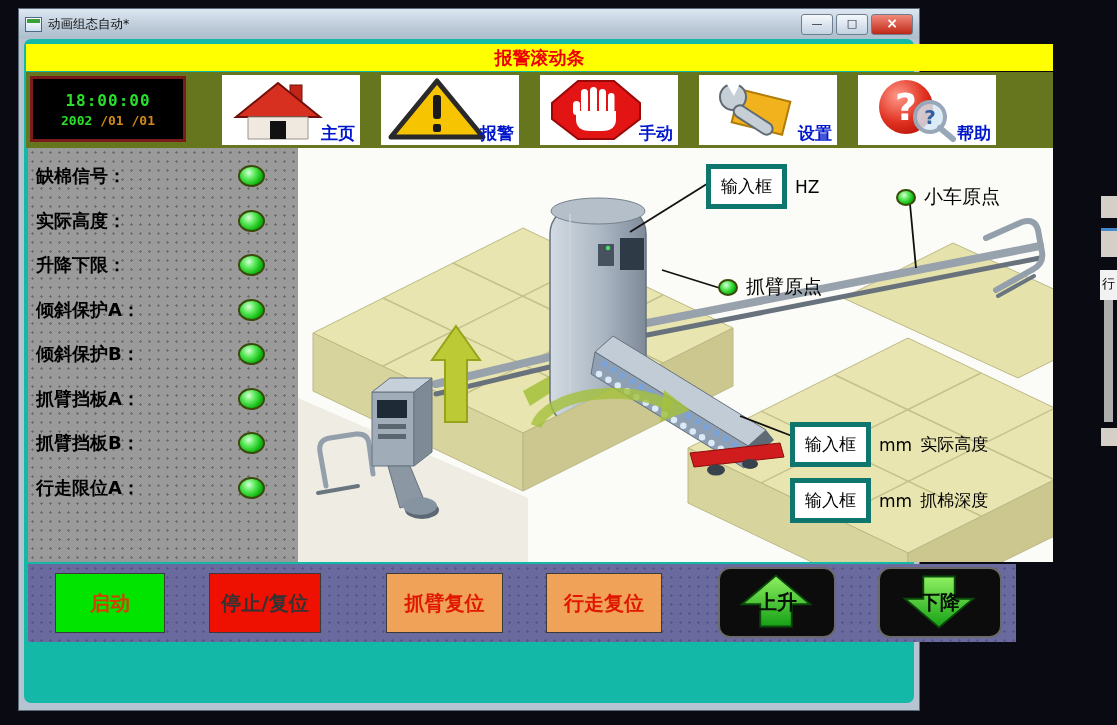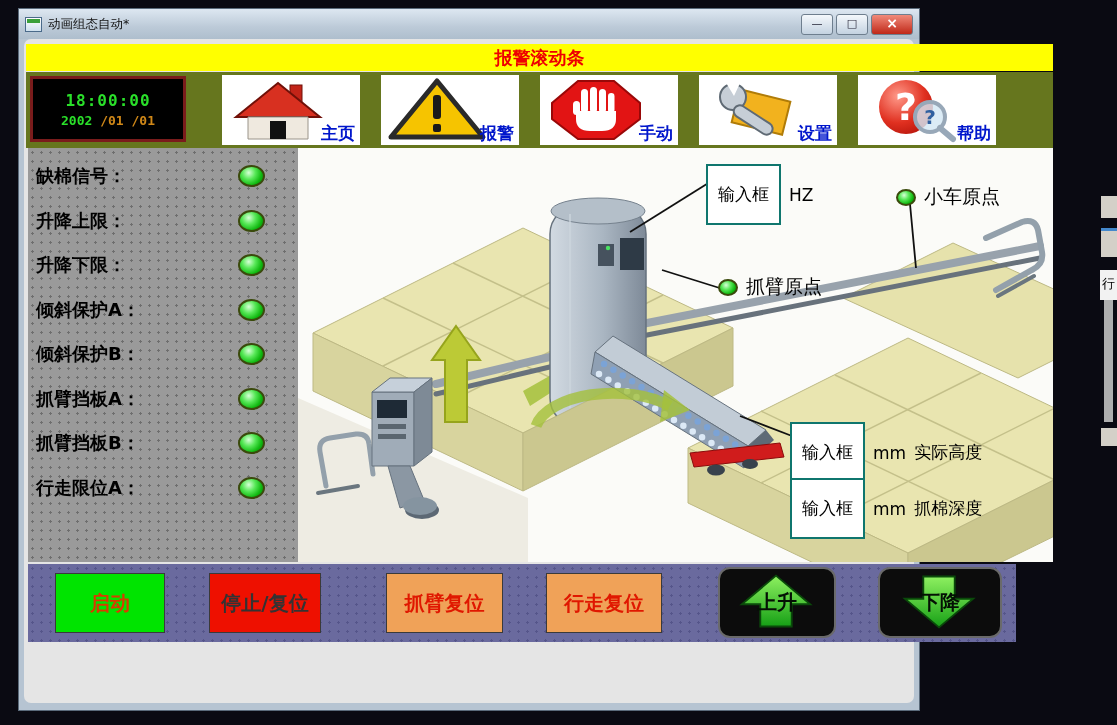--- a/index.html
+++ b/index.html
@@ -14,21 +14,21 @@
   .title-icon{width:15px;height:13px;background:linear-gradient(#ffffff,#cfe0ee);
               border:1px solid #4a6a8a;margin-right:6px;position:relative;flex:0 0 auto;}
   .title-icon::before{content:"";position:absolute;left:1px;top:1px;right:1px;height:4px;background:#3aa03a;}
   .title-text{font-size:12.5px;color:#111;}
   .win-btns{margin-left:auto;display:flex;gap:3px;}
   .wbtn{width:30px;height:19px;border:1px solid #6e7e8e;border-radius:3px;
         background:linear-gradient(#f4f8fc,#c4d2e0);font-size:11px;line-height:17px;
         text-align:center;color:#223;cursor:pointer;}
   .wbtn.close{width:40px;background:linear-gradient(#f08a7a,#c02818);color:#fff;
               font-weight:bold;font-size:14px;line-height:16px;}
-  .client{position:absolute;left:5px;right:5px;top:30px;bottom:7px;background:#e5e5e5;border-radius:7px;}
+  .client{position:absolute;left:5px;right:5px;top:30px;bottom:7px;background:#14b8a6;border-radius:7px;}
   
   .banner{position:absolute;left:2px;top:5px;width:1027px;height:27px;background:#ffff00;
           color:#ee0000;font-size:18px;font-weight:bold;text-align:center;line-height:27px;}
   
   .toolbar{position:absolute;left:2px;top:33px;width:1027px;height:76px;background:#66761e;}
   .clock{position:absolute;left:4px;top:4px;width:156px;height:66px;background:#000;
          border:3px solid #7a1c1c;box-sizing:border-box;display:flex;flex-direction:column;
          justify-content:center;align-items:center;gap:3px;}
   .clock .time{color:#2ae02a;font:bold 16px "DejaVu Sans Mono",monospace;letter-spacing:1px;}
   .clock .date{font:bold 13px "DejaVu Sans Mono",monospace;}
@@ -45,21 +45,21 @@
            background-size:9px 9px;font-weight:bold;}
   .srow{height:44.5px;display:flex;align-items:center;padding-left:8px;}
   .slabel{width:202px;font-size:18px;color:#000;}
   .led{width:27px;height:22px;border-radius:50%;box-sizing:border-box;
        background:radial-gradient(circle at 38% 32%,#d6ffd6 0%,#58e858 35%,#10b810 68%,#057505 100%);
        border:2px solid #3a4a0c;flex:0 0 auto;}
   .led-sm{width:20px;height:17px;}
   .main{flex:1;position:relative;background:#fbfbf8;}
   .machine{position:absolute;left:0;top:0;width:755px;height:414px;}
   .co{position:absolute;display:flex;align-items:center;gap:8px;font-size:17px;color:#000;}
-  .inputbox{border:2px solid #0f766e;background:#fff;padding:17px 10px;font-size:17px;}
+  .inputbox{border:5px solid #0f766e;background:#fff;padding:6px 10px;font-size:17px;}
   .co-hz{left:408px;top:16px;}
   .co-cart{left:598px;top:36px;font-size:19px;}
   .co-arm{left:420px;top:126px;font-size:19px;}
   .co-h{left:492px;top:274px;}
   .co-d{left:492px;top:330px;}
   
   .cbar{position:absolute;left:4px;top:525px;width:988px;height:78px;
         background-color:#6a6a9e;
         background-image:radial-gradient(#55558a 1.1px,transparent 1.3px);
         background-size:9px 9px;}
@@ -182,21 +182,21 @@
       </div>
 
       <div class="content">
 
         <div class="sidebar">
           <div class="srow">
             <span class="slabel">缺棉信号：</span>
             <span class="led"></span>
           </div>
           <div class="srow">
-            <span class="slabel">升降上限：</span>
+            <span class="slabel">实际高度：</span>
             <span class="led"></span>
           </div>
           <div class="srow">
             <span class="slabel">升降下限：</span>
             <span class="led"></span>
           </div>
           <div class="srow">
             <span class="slabel">倾斜保护A：</span>
             <span class="led"></span>
           </div>

